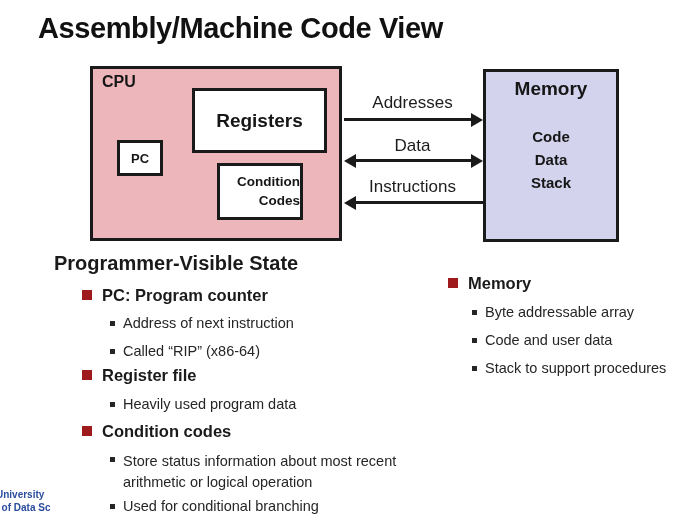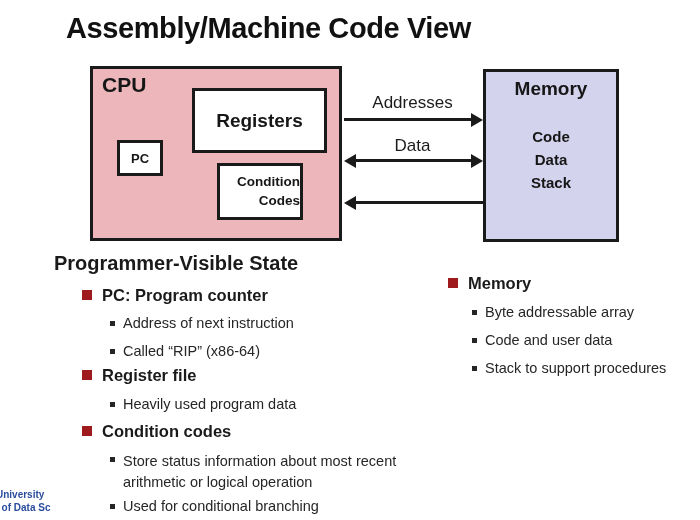--- a/index.html
+++ b/index.html
@@ -1,25 +1,25 @@
 <!DOCTYPE html>
 <html><head>
 <meta charset="utf-8">
 <style>
   html,body{margin:0;padding:0;background:#fff;}
   .slide{position:relative;width:700px;height:520px;background:#ffffff;overflow:hidden;
          font-family:"Liberation Sans",sans-serif;color:#161616;}
 
   .title{position:absolute;left:38px;top:12px;font-size:29px;font-weight:bold;
-         letter-spacing:-0.4px;color:#111;margin-left:28px;}
+         letter-spacing:-0.4px;color:#111;}
 
   
   .cpu-box{position:absolute;left:90px;top:66px;width:252px;height:175px;
            background:#ecb6ba;border:3px solid #1a1a1a;box-sizing:border-box;}
-  .cpu-label{position:absolute;left:9px;top:4px;font-size:21px;font-weight:bold;}
+  .cpu-label{position:absolute;left:9px;top:4px;font-size:16px;font-weight:bold;}
   .inner-box{position:absolute;background:#fff;border:3px solid #1a1a1a;box-sizing:border-box;
              display:flex;align-items:center;justify-content:center;font-weight:bold;
              text-align:right;}
   .registers-box{left:99px;top:19px;width:135px;height:65px;font-size:19px;}
   .pc-box{left:24px;top:71px;width:46px;height:36px;font-size:13px;}
   .cc-box{left:124px;top:94px;width:86px;height:57px;font-size:13.5px;line-height:1.35;}
 
   .mem-box{position:absolute;left:483px;top:69px;width:136px;height:173px;
            background:#d4d3ee;border:3px solid #1a1a1a;box-sizing:border-box;text-align:center;}
   .mem-label{margin-top:6px;font-size:19px;font-weight:bold;}
@@ -82,20 +82,21 @@
   <div class="bus-line" style="left:344px;top:118px;width:127px">
     <i class="ah r"></i>
   </div>
 
   <div class="bus-label" style="top:136px">Data</div>
   <div class="bus-line" style="left:356px;top:159px;width:115px">
     <i class="ah l"></i>
     <i class="ah r"></i>
   </div>
 
+  <div class="bus-label" style="top:177px">Instructions</div>
   <div class="bus-line" style="left:356px;top:201px;width:127px">
     <i class="ah l"></i>
   </div>
 
   <div class="section-heading">Programmer-Visible State</div>
 
   <div class="li l1" style="left:82px;top:286px">
     <span class="b1"></span>
     <span class="txt">PC: Program counter</span>
   </div>

